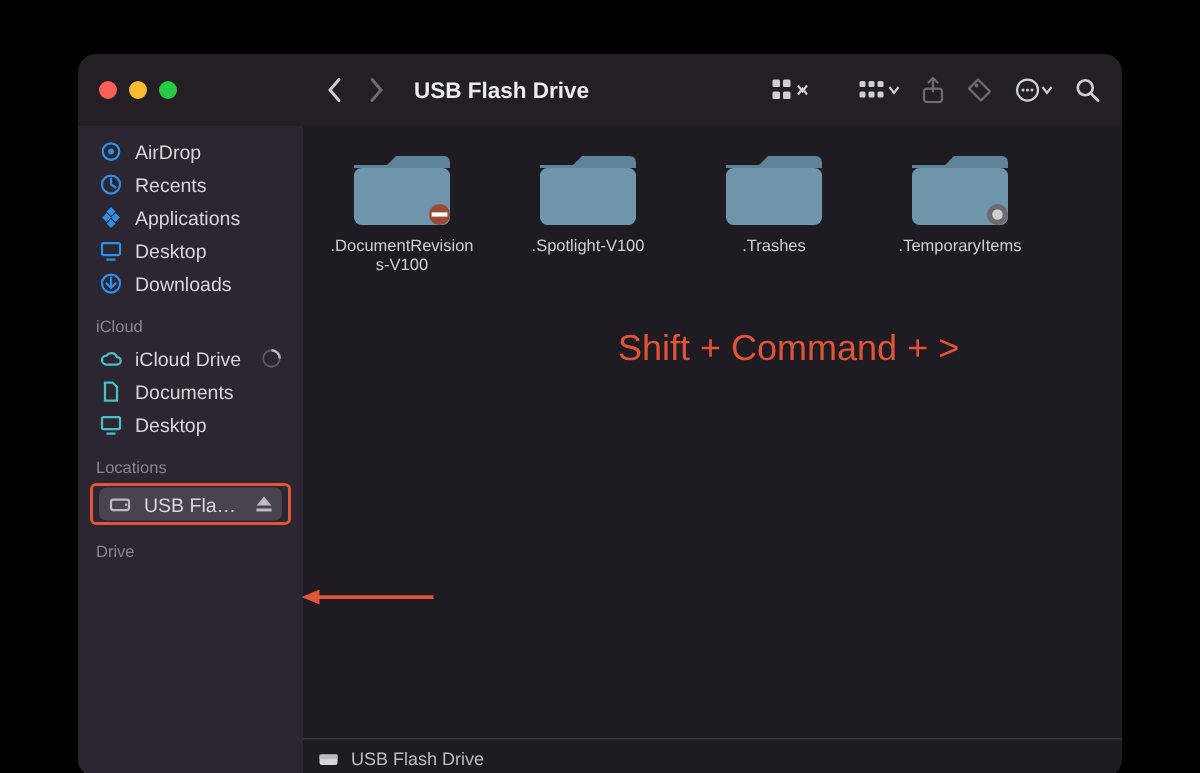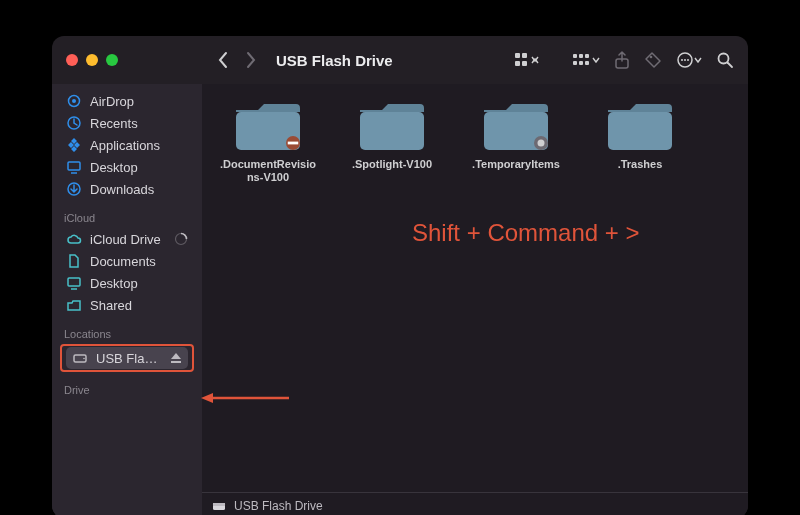--- a/index.html
+++ b/index.html
@@ -24,21 +24,21 @@
   .sidebar { width: 150px; background: #2b262f; padding: 6px 8px 0 8px; overflow: hidden; display: flex; flex-direction: column; gap: 2px; font-size: 13px; }
   .side-group-label { color: #8a868e; font-size: 11px; margin: 10px 4px 2px 4px; }
   .side-item { display: flex; align-items: center; gap: 8px; color: #d8d6db; padding: 3px 6px; border-radius: 5px; }
   .side-item .ic { width: 16px; height: 16px; display: inline-flex; align-items: center; justify-content: center; }
   .side-item.selected { background: #48434e; }
   .side-item .trail { margin-left: auto; color: #9b97a0; }
   .side-item .label { white-space: nowrap; overflow: hidden; text-overflow: ellipsis; max-width: 80px; }
   .highlight-box { border: 2px solid #e0543a; border-radius: 4px; padding: 1px 4px 1px 4px; }
   .main { flex: 1; background: #1f1b22; display: flex; flex-direction: column; position: relative; }
   .grid { flex: 1; padding: 14px 16px; display: flex; flex-wrap: wrap; align-content: flex-start; gap: 16px 24px; }
-  .item { width: 100px; display: flex; flex-direction: column; align-items: center; gap: 4px; font-weight: bold; }
+  .item { width: 100px; display: flex; flex-direction: column; align-items: center; gap: 4px; }
   .folder { width: 72px; height: 56px; position: relative; }
   .folder svg { width: 72px; height: 56px; }
   .badge { position: absolute; right: 4px; bottom: 4px; width: 14px; height: 14px; border-radius: 50%; display: flex; align-items: center; justify-content: center; }
   .badge.deny { background: #9a4b35; }
   .badge.gray { background: #6d6a72; }
   .item-label { font-size: 11px; color: #cfcfd1; text-align: center; line-height: 1.15; max-width: 100px; word-break: break-word; }
   .overlay-text { position: absolute; left: 210px; top: 135px; font-size: 24px; color: #e0543a; white-space: nowrap; }
   .pathbar { height: 26px; border-top: 1px solid #38343c; display: flex; align-items: center; gap: 8px; padding: 0 10px; color: #bdbac0; font-size: 12px; }
   .arrow-annot { position: absolute; left: 201px; top: 388px; z-index: 5; }
   svg { display: block; }
@@ -194,28 +194,20 @@
           </div>
           <div class="side-item">
             <span class="ic">
               <svg width="16" height="16" viewBox="0 0 16 16">
                 <rect x="2" y="3" width="12" height="8" rx="1" stroke="#48c0c9" stroke-width="1.5" fill="none"></rect>
                 <path d="M5 14 H11" stroke="#48c0c9" stroke-width="1.5"></path>
               </svg>
             </span>
             <span class="label">Desktop</span>
           </div>
-          <div class="side-item">
-            <span class="ic">
-              <svg width="16" height="16" viewBox="0 0 16 16">
-                <path d="M2 6 H6 L7 4 H14 V13 H2 Z" stroke="#48c0c9" stroke-width="1.5" fill="none"></path>
-              </svg>
-            </span>
-            <span class="label">Shared</span>
-          </div>
         </div>
       <div class="side-group-label">Locations</div>
       <div id="loc-list">
           <div class="highlight-box">
             <div class="side-item selected">
               <span class="ic">
                 <svg width="16" height="16" viewBox="0 0 16 16">
                   <rect x="2" y="5" width="12" height="7" rx="1.5" stroke="#bdbac0" stroke-width="1.5" fill="none"></rect>
                   <circle cx="12" cy="8.5" r="0.8" fill="#bdbac0"></circle>
                 </svg>
@@ -257,36 +249,36 @@
               </svg>
             </div>
             <div class="item-label">.Spotlight-V100</div>
           </div>
           <div class="item">
             <div class="folder">
               <svg viewBox="0 0 72 56">
                 <path d="M4 12 H26 L32 6 H64 A4 4 0 0 1 68 10 V14 H4 Z" fill="#5f8398"></path>
                 <rect x="4" y="14" width="64" height="38" rx="5" fill="#6f95ab"></rect>
               </svg>
+            </div>
+            <div class="item-label">.Trashes</div>
+          </div>
+          <div class="item">
+            <div class="folder">
+              <svg viewBox="0 0 72 56">
+                <path d="M4 12 H26 L32 6 H64 A4 4 0 0 1 68 10 V14 H4 Z" fill="#5f8398"></path>
+                <rect x="4" y="14" width="64" height="38" rx="5" fill="#6f95ab"></rect>
+              </svg>
               <div class="badge gray">
                 <svg width="8" height="8" viewBox="0 0 8 8">
                   <circle cx="4" cy="4" r="2" fill="#cfcfd1"></circle>
                 </svg>
               </div>
             </div>
             <div class="item-label">.TemporaryItems</div>
-          </div>
-          <div class="item">
-            <div class="folder">
-              <svg viewBox="0 0 72 56">
-                <path d="M4 12 H26 L32 6 H64 A4 4 0 0 1 68 10 V14 H4 Z" fill="#5f8398"></path>
-                <rect x="4" y="14" width="64" height="38" rx="5" fill="#6f95ab"></rect>
-              </svg>
-            </div>
-            <div class="item-label">.Trashes</div>
           </div>
         </div>
       <div class="overlay-text">Shift + Command + &gt;</div>
       <div class="pathbar">
         <span>
           <svg width="14" height="12" viewBox="0 0 14 12">
               <rect x="1" y="3" width="12" height="7" rx="1.5" fill="#d8d6db"></rect>
               <rect x="1" y="3" width="12" height="3" fill="#bdbac0"></rect>
             </svg>
         </span>

